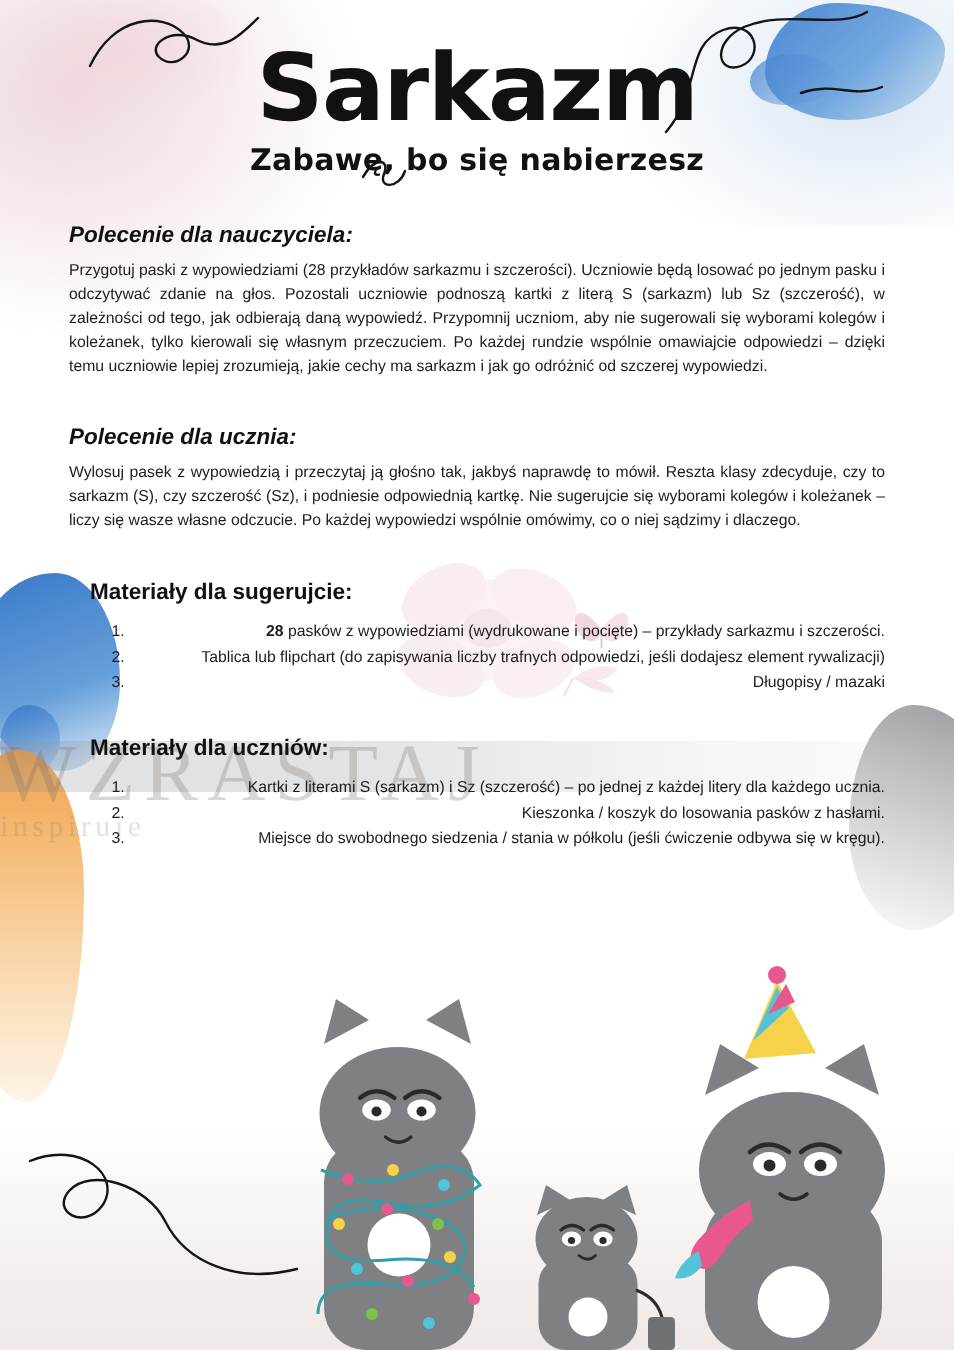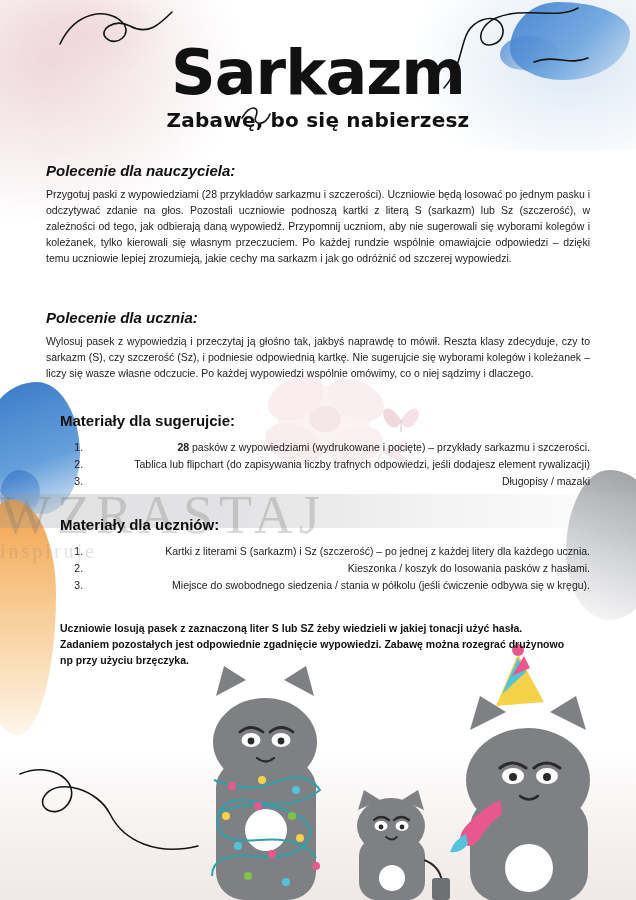--- a/index.html
+++ b/index.html
@@ -135,21 +135,21 @@
   }
 
   
   .content {
     position: relative;
     z-index: 5;
     padding: 0 46px;
   }
   .title-block {
     text-align: center;
-    padding-top: 42px;
+    padding-top: 28px;
   }
   .main-title {
     font-family: "DejaVu Sans", sans-serif;
     font-weight: 700;
     font-size: 62px;
     letter-spacing: -1px;
     color: #111111;
     line-height: 1;
     margin: 0;
   }
@@ -171,21 +171,21 @@
     font-style: italic;
   }
   .para {
     font-size: 10.5px;
     line-height: 1.52;
     text-align: justify;
     color: #1c1c1c;
     margin: 0;
   }
   .sec-teacher { margin-top: 30px; }
-  .sec-student { margin-top: 42px; }
+  .sec-student { margin-top: 30px; }
 
   .materials {
     margin-top: 30px;
     padding-left: 14px;
   }
   .materials h2 {
     font-size: 15px;
     font-weight: 700;
     margin: 0 0 10px 0;
     color: #111111;
@@ -381,19 +381,15 @@
 
     <div class="materials materials-students">
       <h2>Materiały dla uczniów:</h2>
       <ol>
         <li>Kartki z literami S (sarkazm) i Sz (szczerość) – po jednej z każdej litery dla każdego ucznia.</li>
         <li>Kieszonka / koszyk do losowania pasków z hasłami.</li>
         <li>Miejsce do swobodnego siedzenia / stania w półkolu (jeśli ćwiczenie odbywa się w kręgu).</li>
       </ol>
     </div>
 
-    <div class="closing">
-      <div>Uczniowie losują pasek z zaznaczoną liter S lub SZ żeby wiedzieli w jakiej tonacji użyć hasła.</div>
-      <div>Zadaniem pozostałych jest odpowiednie zgadnięcie wypowiedzi. Zabawę można rozegrać drużynowo np przy użyciu brzęczyka.</div>
-    </div>
 
   </div>
 </div>
 
 </body></html>

